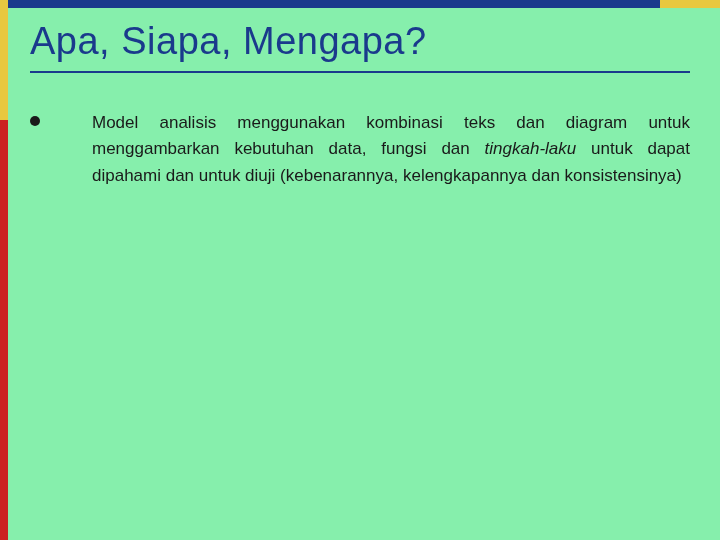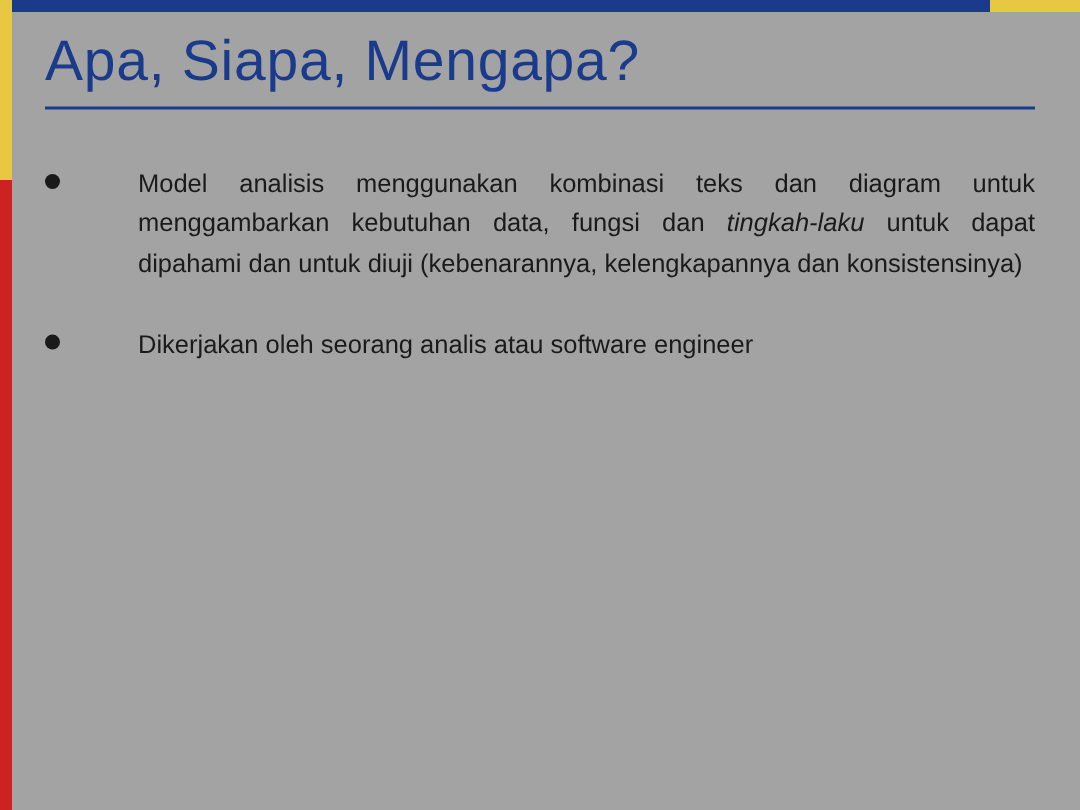--- a/index.html
+++ b/index.html
@@ -12,21 +12,21 @@
       width: 720px;
       height: 540px;
       background: #ffffff;
       font-family: Arial, sans-serif;
       overflow: hidden;
     }
 
     .slide {
       width: 720px;
       height: 540px;
-      background: #a3a3a3;
+      background: #86efac;
       position: relative;
       padding: 0;
     }
 
     
     .top-bar {
       position: absolute;
       top: 0;
       left: 0;
       width: 720px;
@@ -154,24 +154,18 @@
   <div class="content-area">
     <ul class="bullet-list">
 
       <li class="bullet-item">
         <div class="bullet-dot"></div>
         <div class="bullet-text">
           Model analisis menggunakan kombinasi teks dan diagram untuk menggambarkan kebutuhan data, fungsi dan <span class="italic">tingkah-laku</span> untuk dapat dipahami dan untuk diuji (kebenarannya, kelengkapannya dan konsistensinya)
         </div>
       </li>
 
-      <li class="bullet-item">
-        <div class="bullet-dot"></div>
-        <div class="bullet-text">
-          Dikerjakan oleh seorang analis atau software engineer
-        </div>
-      </li>
 
 
     </ul>
   </div>
 
 </div>
 
 </body></html>

